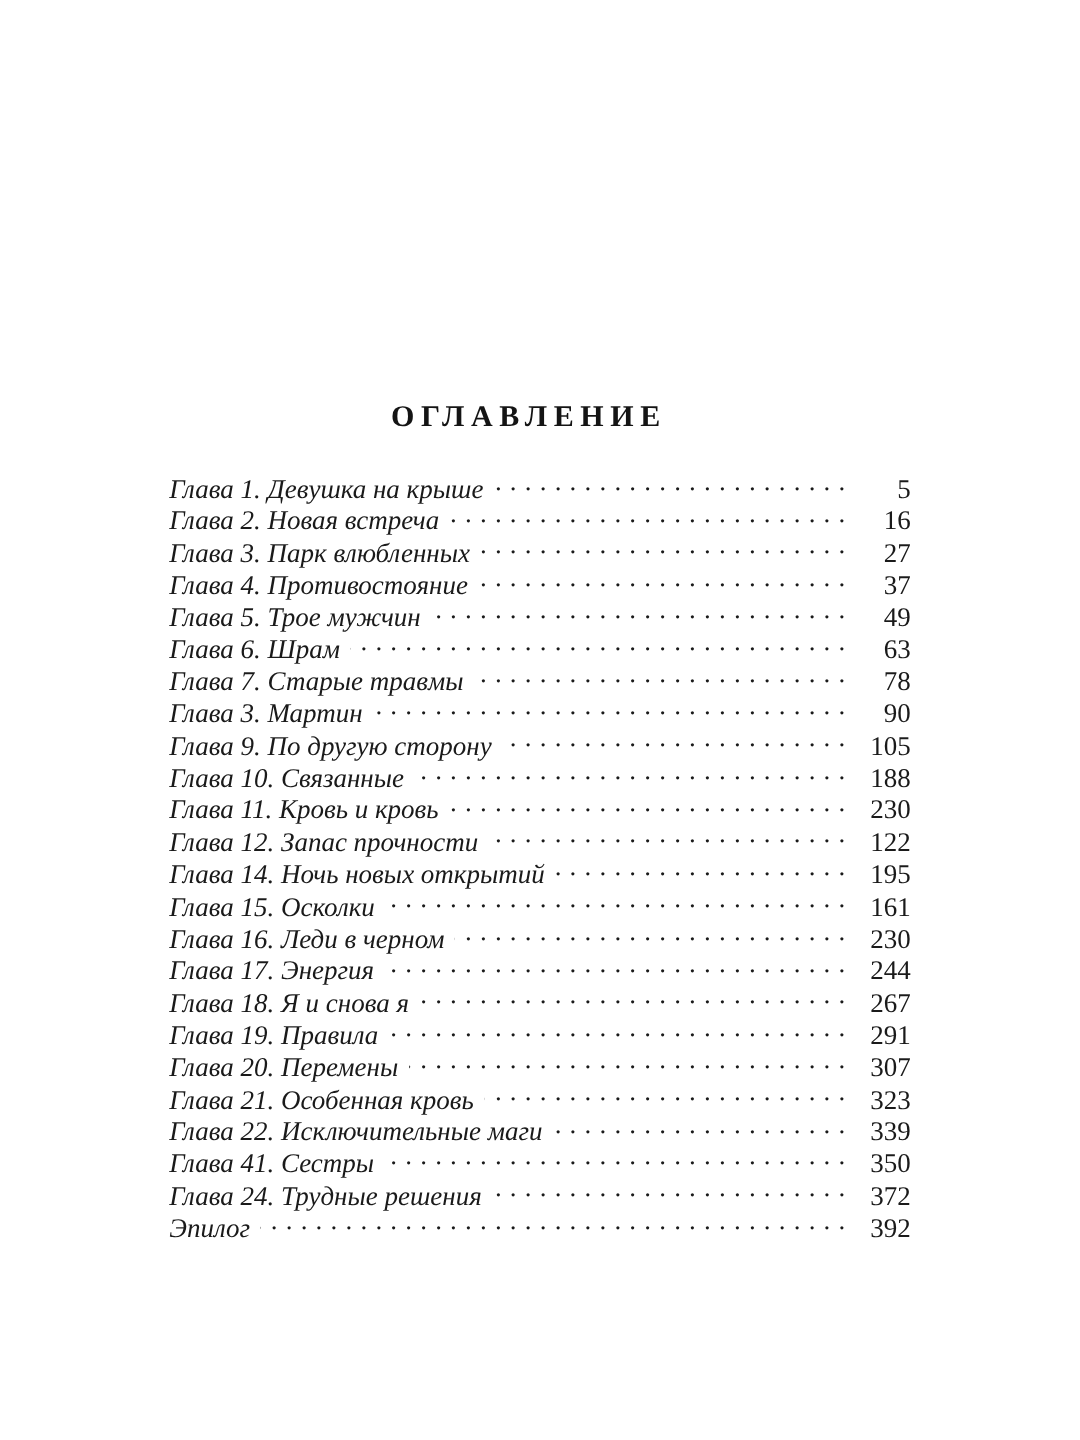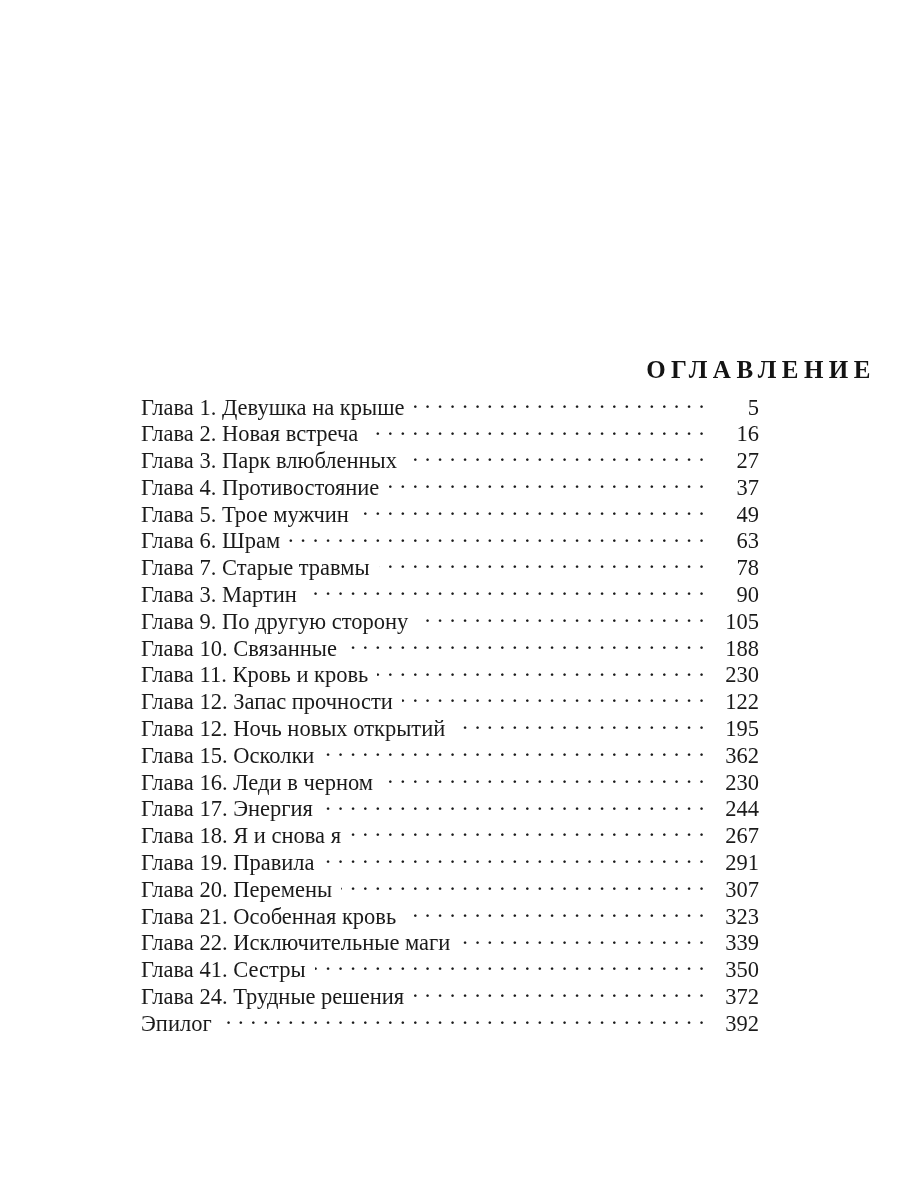--- a/index.html
+++ b/index.html
@@ -14,24 +14,24 @@
     height: 1200px;
     background: #ffffff;
     overflow: hidden;
     font-family: "Liberation Serif", "DejaVu Serif", serif;
     color: #1a1a1a;
   }
 
   
   .toc-title {
     position: absolute;
-    top: 340px;
+    top: 318px;
     left: 0;
     width: 876px;
-    text-align: right;
+    text-align: center;
     font-family: "Liberation Serif", "DejaVu Serif", serif;
     font-weight: bold;
     font-size: 25px;
     line-height: 1;
     color: #141414;
     font-variant: small-caps;
     letter-spacing: 5.5px;
     text-indent: 5.5px;
     white-space: pre;
   }
@@ -49,20 +49,21 @@
     align-items: baseline;
     height: 26.8px;
     font-size: 22.5px;
     line-height: 26.8px;
     white-space: nowrap;
   }
 
   .toc-label {
     flex: 0 0 auto;
     padding-right: 7px;
+    font-style: italic;
   }
 
   .toc-leader {
     flex: 1 1 auto;
     overflow: hidden;
     height: 1em;
     position: relative;
     margin: 0 2px;
   }
 
@@ -148,28 +149,28 @@
         <span class="toc-label">Глава 11. Кровь и кровь</span>
         <span class="toc-leader"></span>
         <span class="toc-page">230</span>
       </div>
       <div class="toc-row">
         <span class="toc-label">Глава 12. Запас прочности</span>
         <span class="toc-leader"></span>
         <span class="toc-page">122</span>
       </div>
       <div class="toc-row">
-        <span class="toc-label">Глава 12. Ночь новых открытий</span>
+        <span class="toc-label">Глава 14. Ночь новых открытий</span>
         <span class="toc-leader"></span>
         <span class="toc-page">195</span>
       </div>
       <div class="toc-row">
         <span class="toc-label">Глава 15. Осколки</span>
         <span class="toc-leader"></span>
-        <span class="toc-page">362</span>
+        <span class="toc-page">161</span>
       </div>
       <div class="toc-row">
         <span class="toc-label">Глава 16. Леди в черном</span>
         <span class="toc-leader"></span>
         <span class="toc-page">230</span>
       </div>
       <div class="toc-row">
         <span class="toc-label">Глава 17. Энергия</span>
         <span class="toc-leader"></span>
         <span class="toc-page">244</span>

